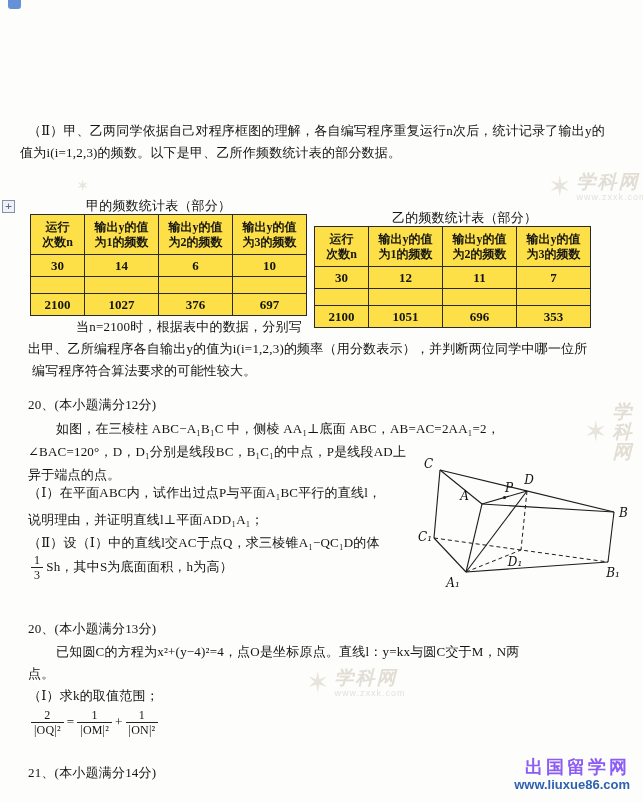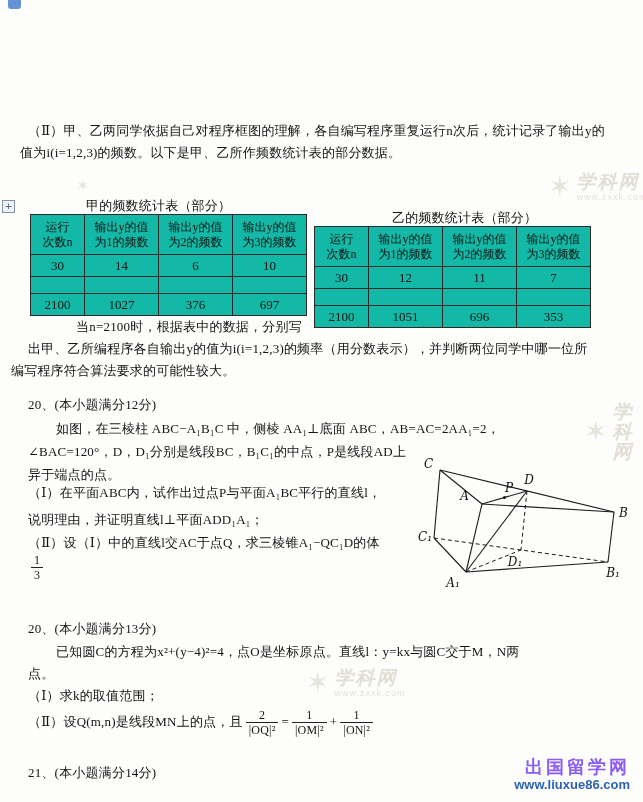--- a/index.html
+++ b/index.html
@@ -13,21 +13,21 @@
   }
   .abs { position: absolute; }
   .tline {
     position: absolute;
     font-size: 13px;
     line-height: 18px;
     white-space: nowrap;
     letter-spacing: 0.2px;
   }
   .caption { font-size: 13px; }
-  table.freq { position: absolute; border-collapse: collapse; table-layout: fixed; background: #14b8a6; }
+  table.freq { position: absolute; border-collapse: collapse; table-layout: fixed; background: #fde047; font-weight: bold; }
   table.freq td {
     border: 1px solid #2a2a2a;
     text-align: center;
     vertical-align: middle;
     font-size: 13px;
     padding: 0;
   }
   tr.thead td { font-size: 12px; line-height: 15px; height: 40px; }
   tr.trow td  { height: 22px; }
   tr.tempty td{ height: 17px; }
@@ -165,34 +165,35 @@
       <td>2100</td>
       <td>1051</td>
       <td>696</td>
       <td>353</td>
     </tr>
   </tbody>
 </table>
 
 <div class="tline" style="left:76px; top:318px;">当n=2100时，根据表中的数据，分别写</div>
 <div class="tline" style="left:28px; top:340px;">出甲、乙所编程序各自输出y的值为i(i=1,2,3)的频率（用分数表示），并判断两位同学中哪一位所</div>
-<div class="tline" style="left:11px; top:362px;text-align:right;">编写程序符合算法要求的可能性较大。</div>
+<div class="tline" style="left:32px; top:362px;text-align:right;">编写程序符合算法要求的可能性较大。</div>
 
 <div class="tline" style="left:28px; top:396px;">20、(本小题满分12分)</div>
 <div class="tline" style="left:56px; top:420px;">如图，在三棱柱 ABC−A₁B₁C 中，侧棱 AA₁⊥底面 ABC，AB=AC=2AA₁=2，</div>
 <div class="tline" style="left:28px; top:443px;">∠BAC=120°，D，D₁分别是线段BC，B₁C₁的中点，P是线段AD上</div>
 <div class="tline" style="left:28px; top:466px;">异于端点的点。</div>
 <div class="tline" style="left:28px; top:484px;">（Ⅰ）在平面ABC内，试作出过点P与平面A₁BC平行的直线l，</div>
 <div class="tline" style="left:28px; top:511px;">说明理由，并证明直线l⊥平面ADD₁A₁；</div>
 <div class="tline" style="left:28px; top:534px;">（Ⅱ）设（Ⅰ）中的直线l交AC于点Q，求三棱锥A₁−QC₁D的体</div>
 <div class="tline mathline" style="left:28px; top:551px; height:32px;">
   <span class="frac">
     <span class="num">1</span>
     <span class="den">3</span>
   </span>
+  <span>Sh，其中S为底面面积，h为高）</span>
 </div>
 
 <svg class="abs" style="left:408px; top:446px;" width="232" height="154" viewBox="0 0 232 154">
   <g stroke="#1c1c1c" stroke-width="1.1" fill="none">
     <line x1="32" y1="24" x2="206" y2="66"></line>
     <line x1="32" y1="24" x2="74" y2="58"></line>
     <line x1="74" y1="58" x2="206" y2="66"></line>
     <line x1="74" y1="58" x2="119" y2="45"></line>
     <line x1="32" y1="24" x2="26" y2="92"></line>
     <line x1="74" y1="58" x2="58" y2="126"></line>
@@ -218,21 +219,20 @@
     <text x="205" y="131" text-anchor="middle">B₁</text>
     <text x="45" y="141" text-anchor="middle">A₁</text>
   </g>
 </svg>
 
 <div class="tline" style="left:28px; top:620px;">20、(本小题满分13分)</div>
 <div class="tline" style="left:56px; top:643px;">已知圆C的方程为x²+(y−4)²=4，点O是坐标原点。直线l：y=kx与圆C交于M，N两</div>
 <div class="tline" style="left:28px; top:665px;">点。</div>
 <div class="tline" style="left:28px; top:687px;">（Ⅰ）求k的取值范围；</div>
 <div class="tline mathline" style="left:28px; top:703px; height:38px;">
-  <span>（Ⅱ）设Q(m,n)是线段MN上的点，且</span>
   <span class="frac">
     <span class="num">2</span>
     <span class="den">|OQ|²</span>
   </span>
   <span>=</span>
   <span class="frac">
     <span class="num">1</span>
     <span class="den">|OM|²</span>
   </span>
   <span>+</span>

